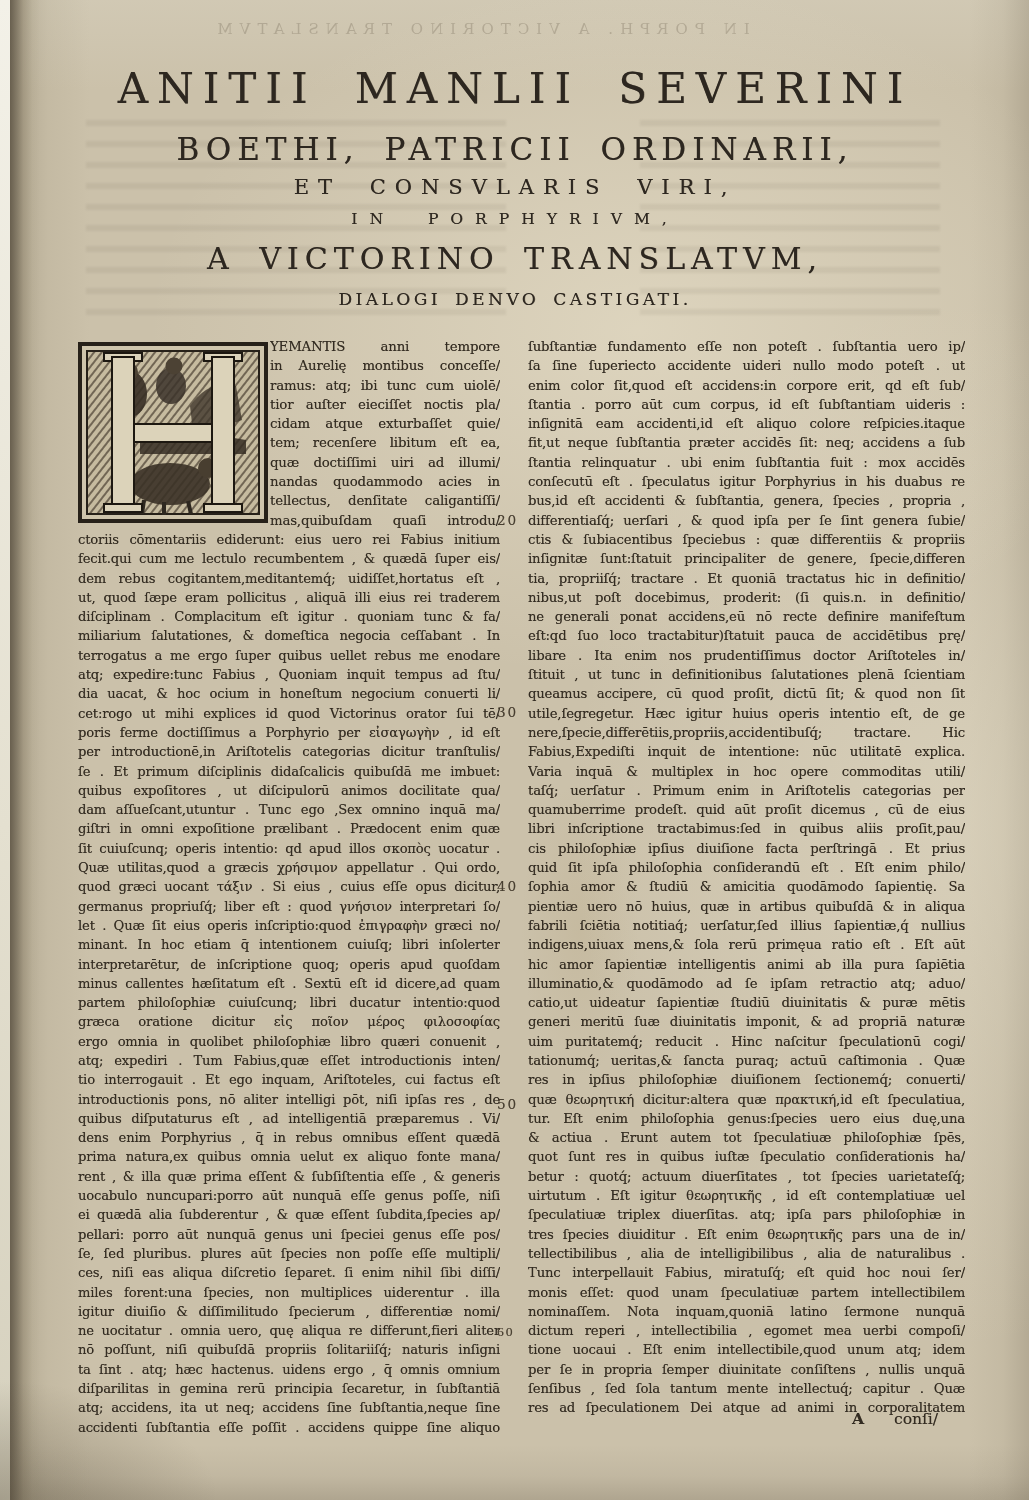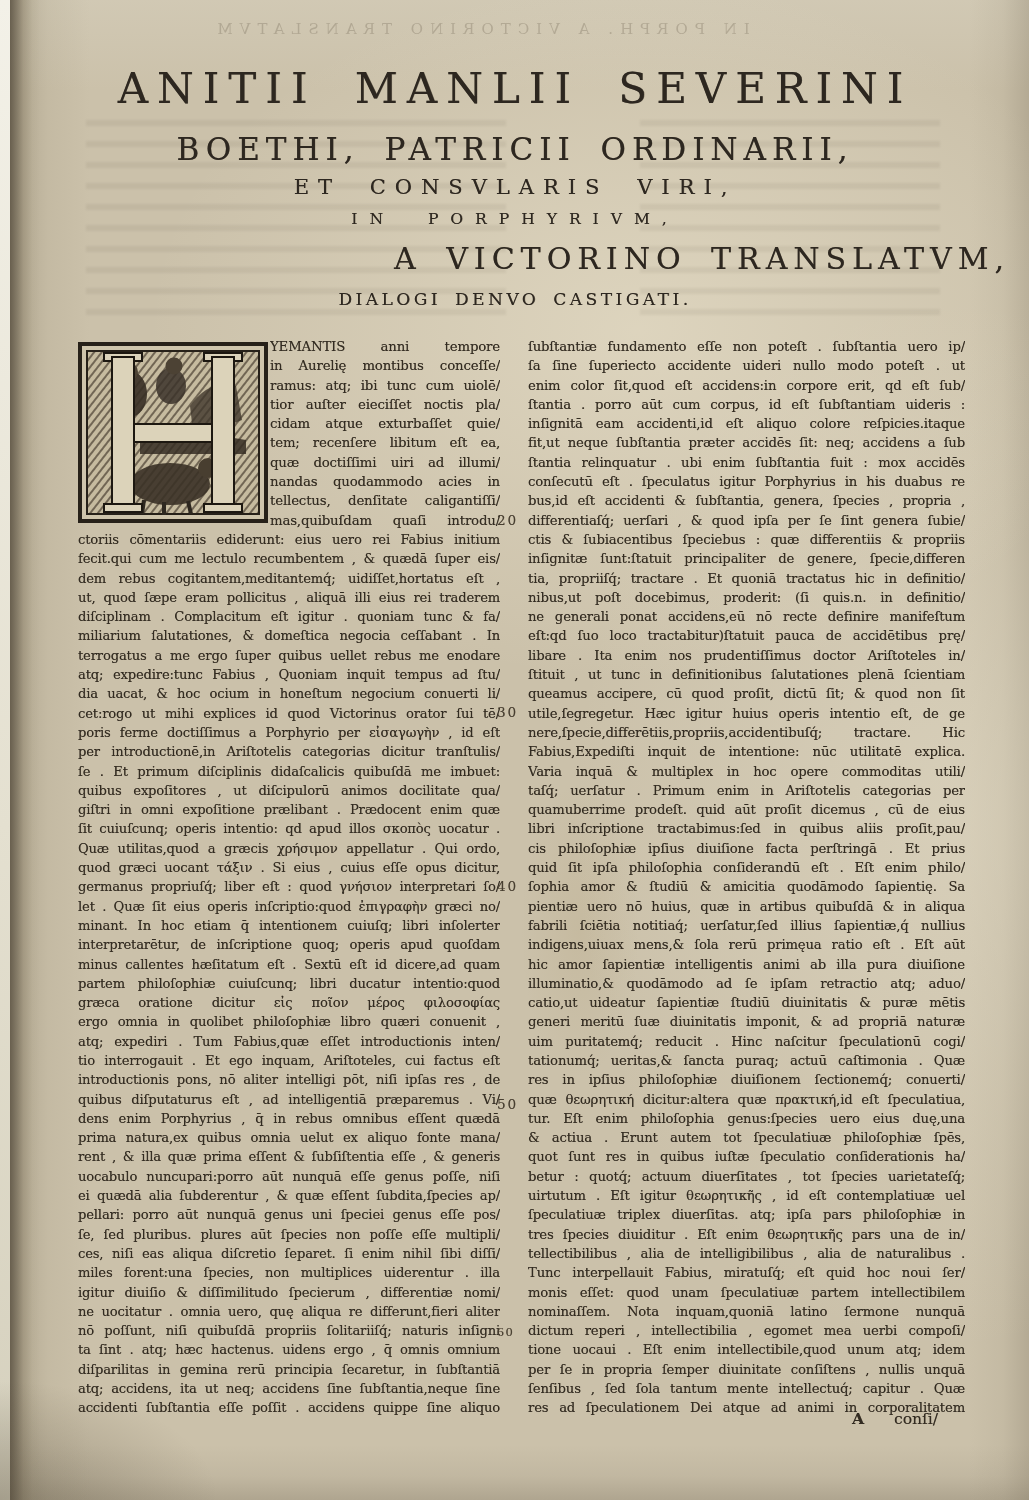--- a/index.html
+++ b/index.html
@@ -38,21 +38,21 @@
     filter:blur(1.2px);}
   .bleed-ghost.right{left:640px;width:300px;}
 
   .title-block{position:absolute;left:20px;top:0;width:990px;text-align:center;color:#2d2720;}
   .t{position:absolute;left:0;width:100%;white-space:nowrap;
      text-shadow:.3px .3px .5px rgba(45,36,26,.55);}
   .t1{top:64px;font-size:42px;letter-spacing:9px;word-spacing:16px;}
   .t2{top:123px;font-size:31px;letter-spacing:6px;word-spacing:9px;margin-top:8px;}
   .t3{top:175px;font-size:21px;letter-spacing:9px;word-spacing:13px;}
   .t4{top:210px;font-size:15.5px;letter-spacing:12px;word-spacing:16px;text-align:center;}
-  .t5{top:241px;font-size:30px;letter-spacing:6px;word-spacing:9px;text-align:right;}
+  .t5{top:241px;font-size:30px;letter-spacing:6px;word-spacing:9px;}
   .t6{top:289px;font-size:17px;letter-spacing:3.5px;word-spacing:5px;}
 
   .col{position:absolute;top:337px;}
   .col-left{left:78px;width:422px;}
   .col-right{left:528px;width:437px;}
   .tline{
     height:19.3px;line-height:19.3px;overflow:hidden;
     font-size:13px;letter-spacing:-0.1px;
     text-align:justify;text-align-last:justify;
     text-shadow:.25px .25px .35px rgba(48,38,26,.5);
@@ -148,20 +148,21 @@
         <div class="tline">diſciplinam . Complacitum eſt igitur . quoniam tunc &amp; fa/</div>
         <div class="tline">miliarium ſalutationes, &amp; domeſtica negocia ceſſabant . In</div>
         <div class="tline">terrogatus a me ergo ſuper quibus uellet rebus me enodare</div>
         <div class="tline">atq; expedire:tunc Fabius , Quoniam inquit tempus ad ſtu/</div>
         <div class="tline">dia uacat, &amp; hoc ocium in honeſtum negocium conuerti li/</div>
         <div class="tline">cet:rogo ut mihi explices id quod Victorinus orator ſui tē/</div>
         <div class="tline">poris ferme doctiſſimus a Porphyrio per εἰσαγωγὴν , id eſt</div>
         <div class="tline">per introductionē,in Ariſtotelis categorias dicitur tranſtulis/</div>
         <div class="tline">ſe . Et primum diſciplinis didaſcalicis quibuſdā me imbuet:</div>
         <div class="tline">quibus expoſitores , ut diſcipulorū animos docilitate qua/</div>
+        <div class="tline">dam aſſueſcant,utuntur . Tunc ego ,Sex omnino inquā ma/</div>
         <div class="tline">giſtri in omni expoſitione prælibant . Prædocent enim quæ</div>
         <div class="tline">ſit cuiuſcunq; operis intentio: qd apud illos σκοπὸς uocatur .</div>
         <div class="tline">Quæ utilitas,quod a græcis χρήσιμον appellatur . Qui ordo,</div>
         <div class="tline">quod græci uocant τάξιν . Si eius , cuius eſſe opus dicitur,</div>
         <div class="tline">germanus propriuſq́; liber eſt : quod γνήσιον interpretari ſo/</div>
         <div class="tline">let . Quæ ſit eius operis inſcriptio:quod ἐπιγραφὴν græci no/</div>
         <div class="tline">minant. In hoc etiam q̄ intentionem cuiuſq; libri inſolerter</div>
         <div class="tline">interpretarētur, de inſcriptione quoq; operis apud quoſdam</div>
         <div class="tline">minus callentes hæſitatum eſt . Sextū eſt id dicere,ad quam</div>
         <div class="tline">partem philoſophiæ cuiuſcunq; libri ducatur intentio:quod</div>
@@ -216,21 +217,21 @@
       <div class="tline">Varia inquā &amp; multiplex in hoc opere commoditas utili/</div>
       <div class="tline">taſq́; uerſatur . Primum enim in Ariſtotelis categorias per</div>
       <div class="tline">quamuberrime prodeſt. quid aūt proſit dicemus , cū de eius</div>
       <div class="tline">libri inſcriptione tractabimus:ſed in quibus aliis proſit,pau/</div>
       <div class="tline">cis philoſophiæ ipſius diuiſione facta perſtringā . Et prius</div>
       <div class="tline">quid ſit ipſa philoſophia conſiderandū eſt . Eſt enim philo/</div>
       <div class="tline">ſophia amor &amp; ſtudiū &amp; amicitia quodāmodo ſapientię. Sa</div>
       <div class="tline">pientiæ uero nō huius, quæ in artibus quibuſdā &amp; in aliqua</div>
       <div class="tline">fabrili ſciētia notitiaq́; uerſatur,ſed illius ſapientiæ,q́ nullius</div>
       <div class="tline">indigens,uiuax mens,&amp; ſola rerū primęua ratio eſt . Eſt aūt</div>
-      <div class="tline">hic amor ſapientiæ intelligentis animi ab illa pura diuiſione</div>
+      <div class="tline">hic amor ſapientiæ intelligentis animi ab illa pura ſapiētia</div>
       <div class="tline">illuminatio,&amp; quodāmodo ad ſe ipſam retractio atq; aduo/</div>
       <div class="tline">catio,ut uideatur ſapientiæ ſtudiū diuinitatis &amp; puræ mētis</div>
       <div class="tline">generi meritū ſuæ diuinitatis imponit, &amp; ad propriā naturæ</div>
       <div class="tline">uim puritatemq́; reducit . Hinc naſcitur ſpeculationū cogi/</div>
       <div class="tline">tationumq́; ueritas,&amp; ſancta puraq; actuū caſtimonia . Quæ</div>
       <div class="tline">res in ipſius philoſophiæ diuiſionem ſectionemq́; conuerti/</div>
       <div class="tline">quæ θεωρητική dicitur:altera quæ πρακτική,id eſt ſpeculatiua,</div>
       <div class="tline">tur. Eſt enim philoſophia genus:ſpecies uero eius duę,una</div>
       <div class="tline">&amp; actiua . Erunt autem tot ſpeculatiuæ philoſophiæ ſpēs,</div>
       <div class="tline">quot ſunt res in quibus iuſtæ ſpeculatio conſiderationis ha/</div>

